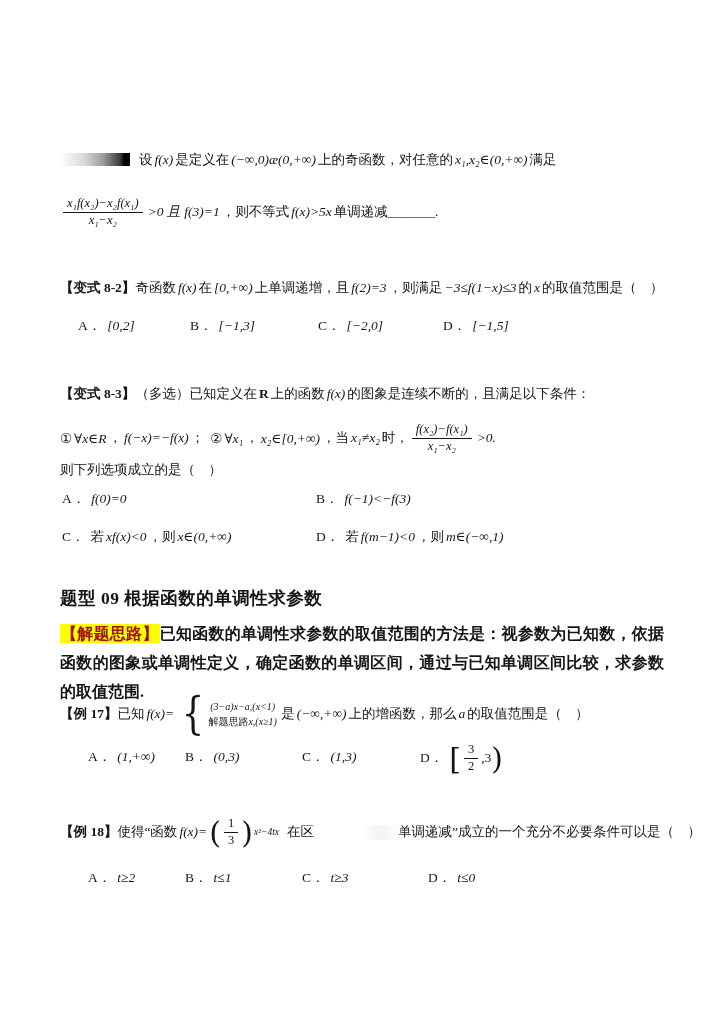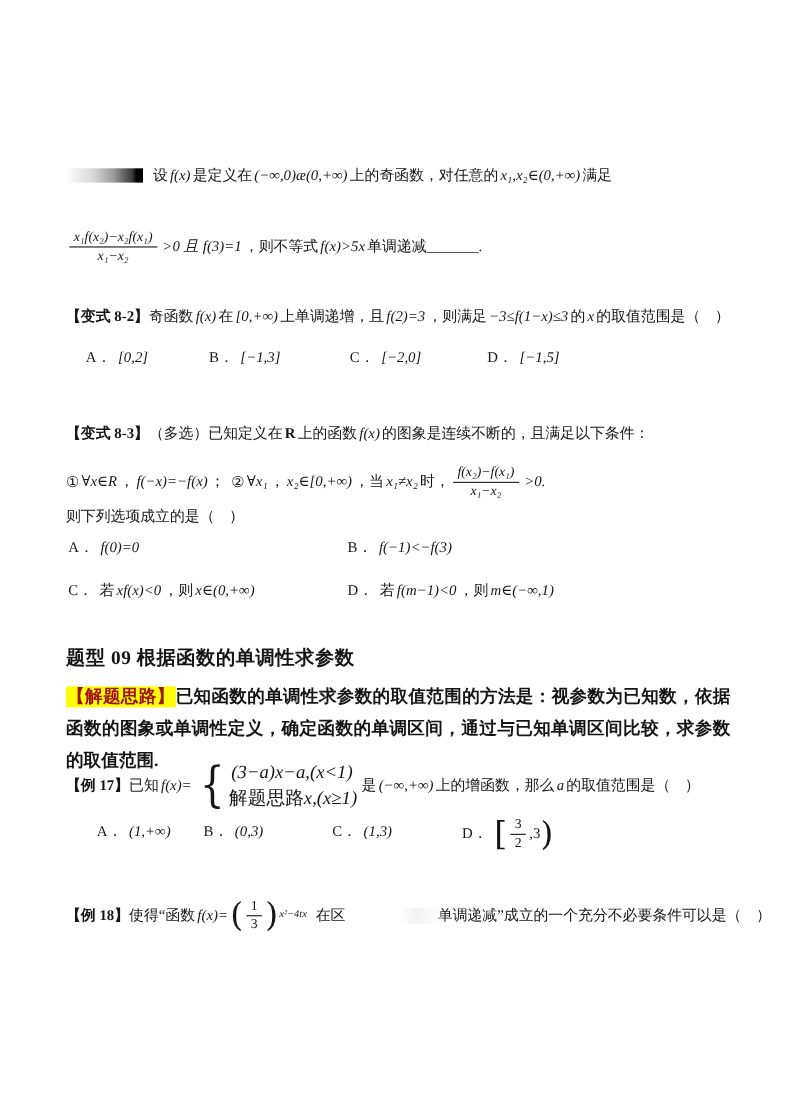--- a/index.html
+++ b/index.html
@@ -11,21 +11,21 @@
   .t{font-size:13.5px;}
   .fx{display:flex;align-items:center;}
   .m{font-style:italic;margin:0 2px;font-family:"Liberation Serif","DejaVu Serif",serif;}
   .lbl{font-weight:bold;}
   .frac{display:inline-flex;flex-direction:column;align-items:center;vertical-align:middle;
         font-style:italic;font-size:12.5px;line-height:1.25;margin:0 3px;}
   .frac .fn{border-bottom:1px solid #151515;padding:0 4px;display:block;}
   .frac .fd{display:block;}
   .brace{font-size:44px;font-weight:400;line-height:0.9;margin:0 1px 0 3px;
          font-family:"DejaVu Serif",serif;transform:scaleX(.8);}
-  .cases{display:inline-flex;flex-direction:column;gap:3px;font-size:17px;line-height:1.2;}
+  .cases{display:inline-flex;flex-direction:column;gap:3px;font-size:10px;line-height:1.2;text-align:center;}
   .bigp{font-size:30px;font-weight:400;line-height:0.9;font-family:"DejaVu Serif",serif;}
   .supx{font-style:italic;font-size:9.5px;vertical-align:14px;margin-left:1px;}
   .redact-bar{display:inline-block;width:70px;height:13px;vertical-align:-2px;margin-right:9px;
         background:linear-gradient(to right,#fefefe,#d9d9d9 35%,#9a9a9a 62%,#3a3a3a 86%,#000 92%);}
   .smear{display:inline-block;width:82px;height:15px;vertical-align:-3px;margin:0 -4px 0 6px;
         background:linear-gradient(to right,#ffffff,#ffffff 50%,#f3f3f3 72%,rgba(250,250,250,.25));
         position:relative;z-index:2;}
   .heading{font-size:17.5px;font-weight:bold;letter-spacing:.5px;}
   .hl{background:#ffff00;color:#a01010;font-weight:bold;padding:1px 1px;}
   .para{white-space:normal;text-align:justify;line-height:29px;font-weight:bold;font-size:16px;width:604px;}
@@ -35,21 +35,21 @@
 </style>
 </head>
 <body>
 
 <div class="page">
 
   <div class="abs t" style="left:60px;top:151px;">
     <span class="redact-bar"></span><span>设</span><span class="m">f(x)</span><span>是定义在</span><span class="m">(−∞,0)æ(0,+∞)</span><span>上的奇函数，对任意的</span><span class="m">x₁,x₂∈(0,+∞)</span><span>满足</span>
   </div>
 
-  <div class="abs t fx" style="left:60px;top:188px;height:48px;margin-top:12px;">
+  <div class="abs t fx" style="left:60px;top:188px;height:48px;">
     <span class="frac">
       <span class="fn">x₁f(x₂)−x₂f(x₁)</span>
       <span class="fd">x₁−x₂</span>
     </span>
     <span class="m">&gt;0 且</span>
     <span class="m">f(3)=1</span>
     <span>，则不等式</span>
     <span class="m">f(x)&gt;5x</span>
     <span>单调递减</span>
     <span>_______</span>
@@ -147,15 +147,21 @@
     <span class="frac" style="font-style:normal;">
       <span class="fn">1</span>
       <span class="fd">3</span>
     </span>
     <span class="bigp">)</span>
     <span class="supx">x²−4tx</span>
     <span style="margin-left:8px;">在区</span>
     <span class="smear"></span>
     <span>单调递减”成立的一个充分不必要条件可以是（　）</span>
   </div>
+  <div class="abs" style="left:0;top:868px;width:720px;height:22px;">
+    <span class="abs" style="left:88px;"><span class="optlbl">A．</span><span class="optval">t≥2</span></span>
+    <span class="abs" style="left:185px;"><span class="optlbl">B．</span><span class="optval">t≤1</span></span>
+    <span class="abs" style="left:302px;"><span class="optlbl">C．</span><span class="optval">t≥3</span></span>
+    <span class="abs" style="left:428px;"><span class="optlbl">D．</span><span class="optval">t≤0</span></span>
+  </div>
 
 
 </div>
 
 </body></html>

